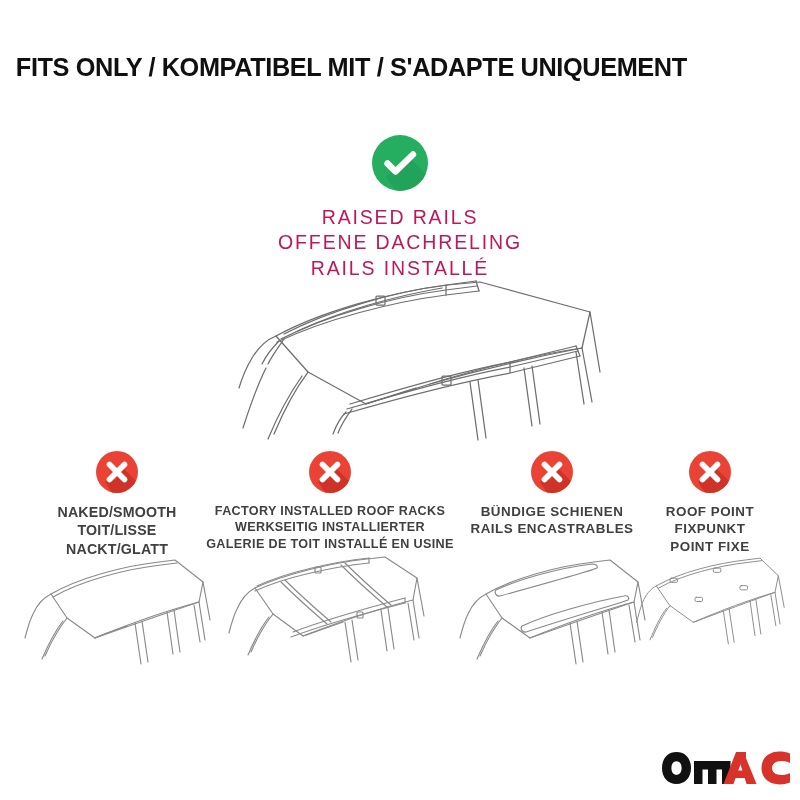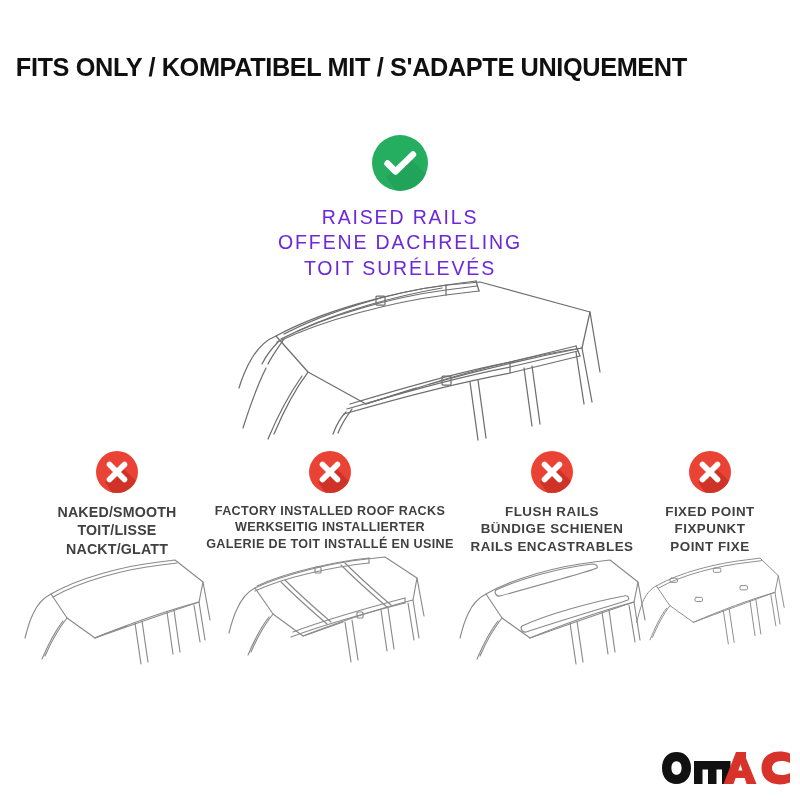--- a/index.html
+++ b/index.html
@@ -51,21 +51,21 @@
     height: 60px;
   }
   .approved-labels {
     margin-top: 12px;
     line-height: 1.30;
   }
   .approved-labels .lbl {
     display: block;
     font-size: 19.5px;
     letter-spacing: 1.85px;
-    color: #6d28d9;
+    color: #be185d;
     font-weight: 400;
     white-space: nowrap;
   }
 
   
   .hero-illustration {
     position: absolute;
     top: 276px;
     left: 180px;
     width: 440px;
@@ -152,21 +152,21 @@
     <circle cx="30" cy="30" r="28" fill="#26AE60"></circle>
     <g clip-path="url(#ccirc)">
       <polygon points="37,22 60,46 60,60 28,60 16,44 23,38 28,43 33,27" fill="#1E9B53" opacity="0.55"></polygon>
     </g>
     <path d="M17.5 30.5 L25.5 38.5 L43 21.5" fill="none" stroke="#FFFFFF" stroke-width="6.4" stroke-linecap="round" stroke-linejoin="round"></path>
   </svg>
 
   <div class="approved-labels">
     <span class="lbl">RAISED RAILS</span>
     <span class="lbl">OFFENE DACHRELING</span>
-    <span class="lbl">TOIT SURÉLEVÉS</span>
+    <span class="lbl">RAILS INSTALLÉ</span>
   </div>
 </div>
 
 <svg class="hero-illustration" viewBox="0 0 440 190">
   <g fill="none" stroke="#6E6E6E" stroke-width="1.25" stroke-linecap="round" stroke-linejoin="round">
 
     <path d="M96 60 C140 36 210 16 268 9 L300 6 L410 36 L402 72 C360 78 300 92 250 108 L186 128 L128 96 Z"></path>
 
     <path d="M104 58 C150 34 214 16 266 9 L296 5"></path>
     <path d="M101 63 C148 39 213 21 266 14 L297 10"></path>
@@ -321,21 +321,20 @@
       <circle cx="22" cy="22" r="21" fill="#EA4335"></circle>
       <g clip-path="url(#xc2)">
         <polygon points="26,16 44,34 44,44 18,44 10,32 17,26 21,30 22,20" fill="#B3241B" opacity="0.5"></polygon>
       </g>
       <g stroke="#FFFFFF" stroke-width="5.6" stroke-linecap="round">
         <line x1="14.5" y1="14.5" x2="29.5" y2="29.5"></line>
         <line x1="29.5" y1="14.5" x2="14.5" y2="29.5"></line>
       </g>
     </svg>
     <div class="reject-labels">
-      <span class="lbl">FLUSH RAILS</span>
       <span class="lbl">BÜNDIGE SCHIENEN</span>
       <span class="lbl">RAILS ENCASTRABLES</span>
     </div>
     <svg class="reject-art" viewBox="0 0 200 135" preserveAspectRatio="xMidYMin meet">
       <g fill="none" stroke="#8A8A8A" stroke-width="1.15" stroke-linecap="round" stroke-linejoin="round">
         <path d="M34 40 C62 24 106 12 142 8 L158 6 L186 28 L182 48 C152 56 112 70 78 84 L50 64 Z"></path>
 
         <path d="M44 36 C70 24 108 14 140 10 C144 10 146 12 145 14 C142 16 106 26 48 42 C44 43 42 38 44 36 Z"></path>
 
         <path d="M70 72 C96 60 140 48 172 42 C176 41 178 44 176 46 C172 48 136 58 74 78 C70 79 68 74 70 72 Z"></path>
@@ -364,21 +363,21 @@
       <circle cx="22" cy="22" r="21" fill="#EA4335"></circle>
       <g clip-path="url(#xc3)">
         <polygon points="26,16 44,34 44,44 18,44 10,32 17,26 21,30 22,20" fill="#B3241B" opacity="0.5"></polygon>
       </g>
       <g stroke="#FFFFFF" stroke-width="5.6" stroke-linecap="round">
         <line x1="14.5" y1="14.5" x2="29.5" y2="29.5"></line>
         <line x1="29.5" y1="14.5" x2="14.5" y2="29.5"></line>
       </g>
     </svg>
     <div class="reject-labels">
-      <span class="lbl">FIXED POINT</span>
+      <span class="lbl">ROOF POINT</span>
       <span class="lbl">FIXPUNKT</span>
       <span class="lbl">POINT FIXE</span>
     </div>
     <svg class="reject-art" viewBox="0 0 180 135" preserveAspectRatio="xMidYMin meet">
       <g fill="none" stroke="#8A8A8A" stroke-width="1.15" stroke-linecap="round" stroke-linejoin="round">
         <path d="M26 38 C54 22 98 11 134 7 L150 5 L172 26 L168 46 C140 54 102 68 70 82 L42 62 Z"></path>
         <path d="M28 41 C56 25 100 14 136 10 L152 8"></path>
 
         <rect x="42" y="29" width="9" height="5" rx="1.5"></rect>
         <rect x="94" y="17" width="9" height="5" rx="1.5"></rect>

